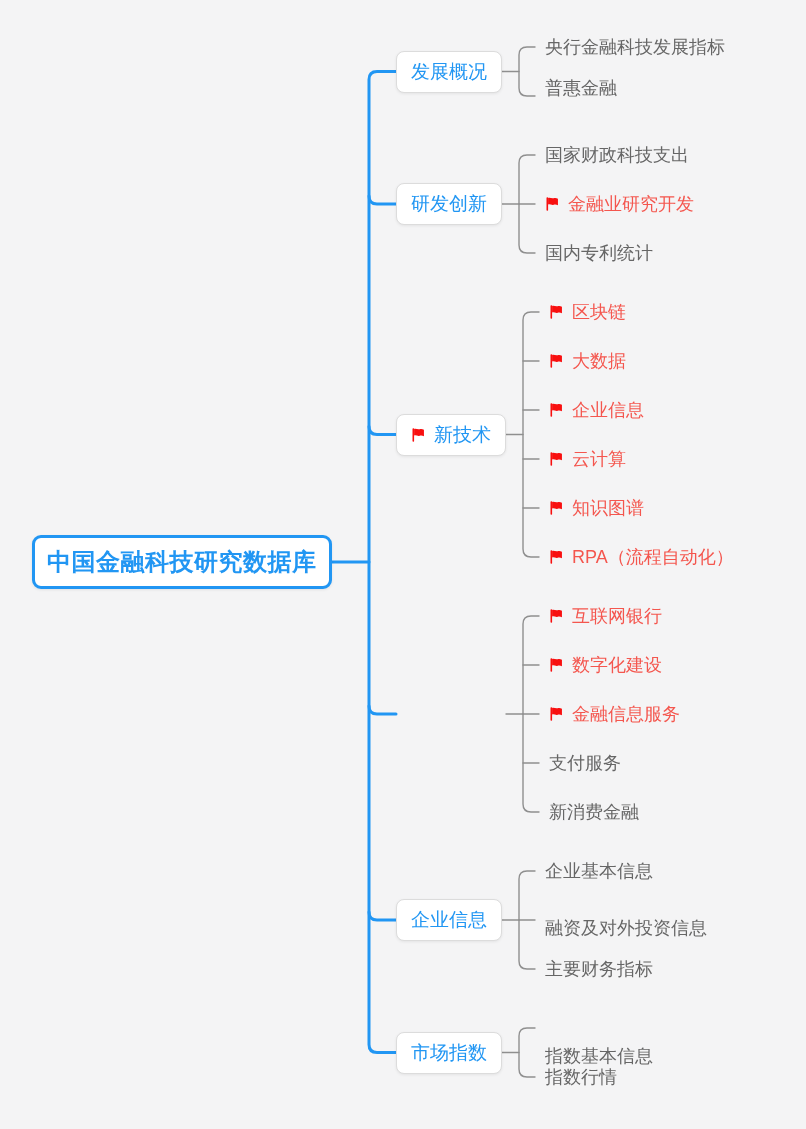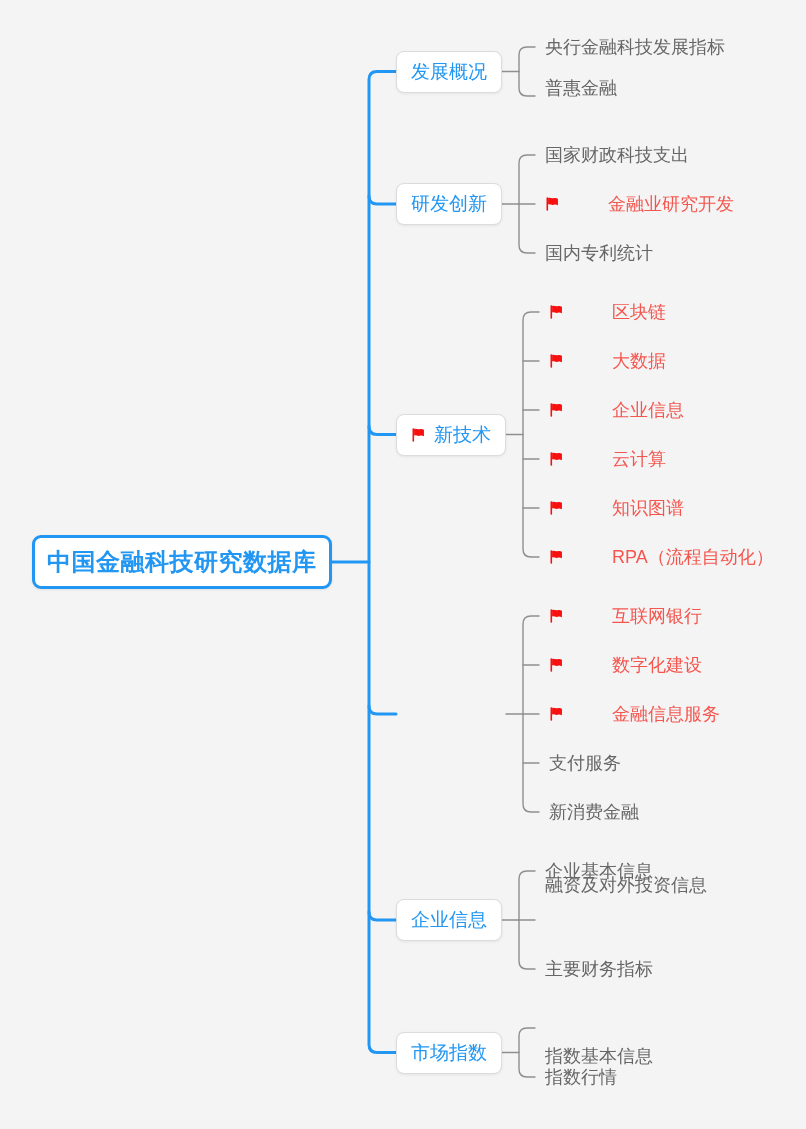--- a/index.html
+++ b/index.html
@@ -35,21 +35,21 @@
     box-shadow:0 1px 3px rgba(0,0,0,.07);
     cursor:pointer;white-space:nowrap;
   }
   .branch-label{font-size:19px;color:var(--accent,#2196f3);text-align:right;}
   .child-topic{
     position:absolute;transform:translateY(-50%);
     display:flex;align-items:center;gap:8px;
     cursor:pointer;white-space:nowrap;
   }
   .child-label{font-size:18px;color:var(--text-gray,#666666);}
-  .child-topic.flagged .child-label{color:var(--flag-text,#f4564e);margin-left:40px;}
+  .child-topic.flagged .child-label{color:var(--flag-text,#f4564e);}
   .flag-icon{flex:0 0 auto;display:block;}
 </style>
 </head>
 <body>
 
 <div class="canvas" id="canvas">
   <svg class="wires" id="wires" width="806" height="1129" viewBox="0 0 806 1129">
       <path d="M 502 71.5 H 519" fill="none" stroke="#8f8f8f" stroke-width="1.4" stroke-linecap="round"></path>
       <path d="M 535 47 H 527 Q 519 47 519 55 V 88 Q 519 96 527 96 H 535" fill="none" stroke="#8f8f8f" stroke-width="1.4" stroke-linecap="round"></path>
       <path d="M 502 204 H 519" fill="none" stroke="#8f8f8f" stroke-width="1.4" stroke-linecap="round"></path>
@@ -181,21 +181,21 @@
     </div>
     <div class="child-topic" style="top: 812px; left: 549px;">
       <span class="child-label">新消费金融</span>
     </div>
     <div class="branch-node" style="left: 396px; top: 920px;">
       <span class="branch-label">企业信息</span>
     </div>
     <div class="child-topic" style="top: 871px; left: 545px;">
       <span class="child-label">企业基本信息</span>
     </div>
-    <div class="child-topic" style="top: 885px; left: 545px; justify-content: center;">
+    <div class="child-topic" style="top: 928px; left: 545px; justify-content: center;">
       <span class="child-label">融资及对外投资信息</span>
     </div>
     <div class="child-topic" style="top: 969px; left: 545px;">
       <span class="child-label">主要财务指标</span>
     </div>
     <div class="branch-node" style="left: 396px; top: 1052.5px;">
       <span class="branch-label">市场指数</span>
     </div>
     <div class="child-topic" style="top: 1056px; left: 545px;">
       <span class="child-label">指数基本信息</span>

